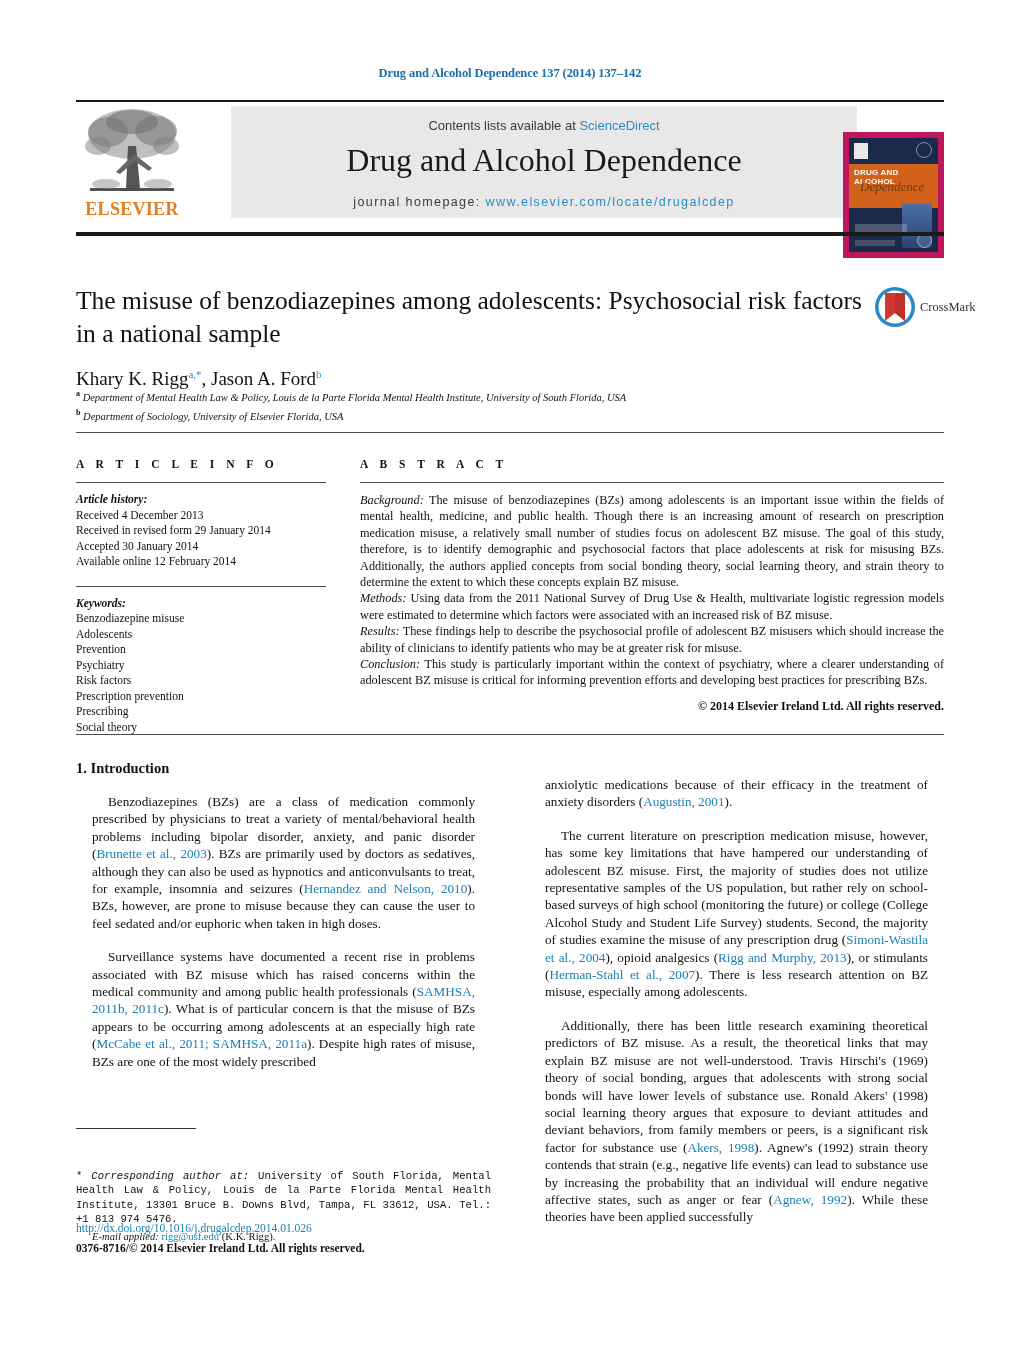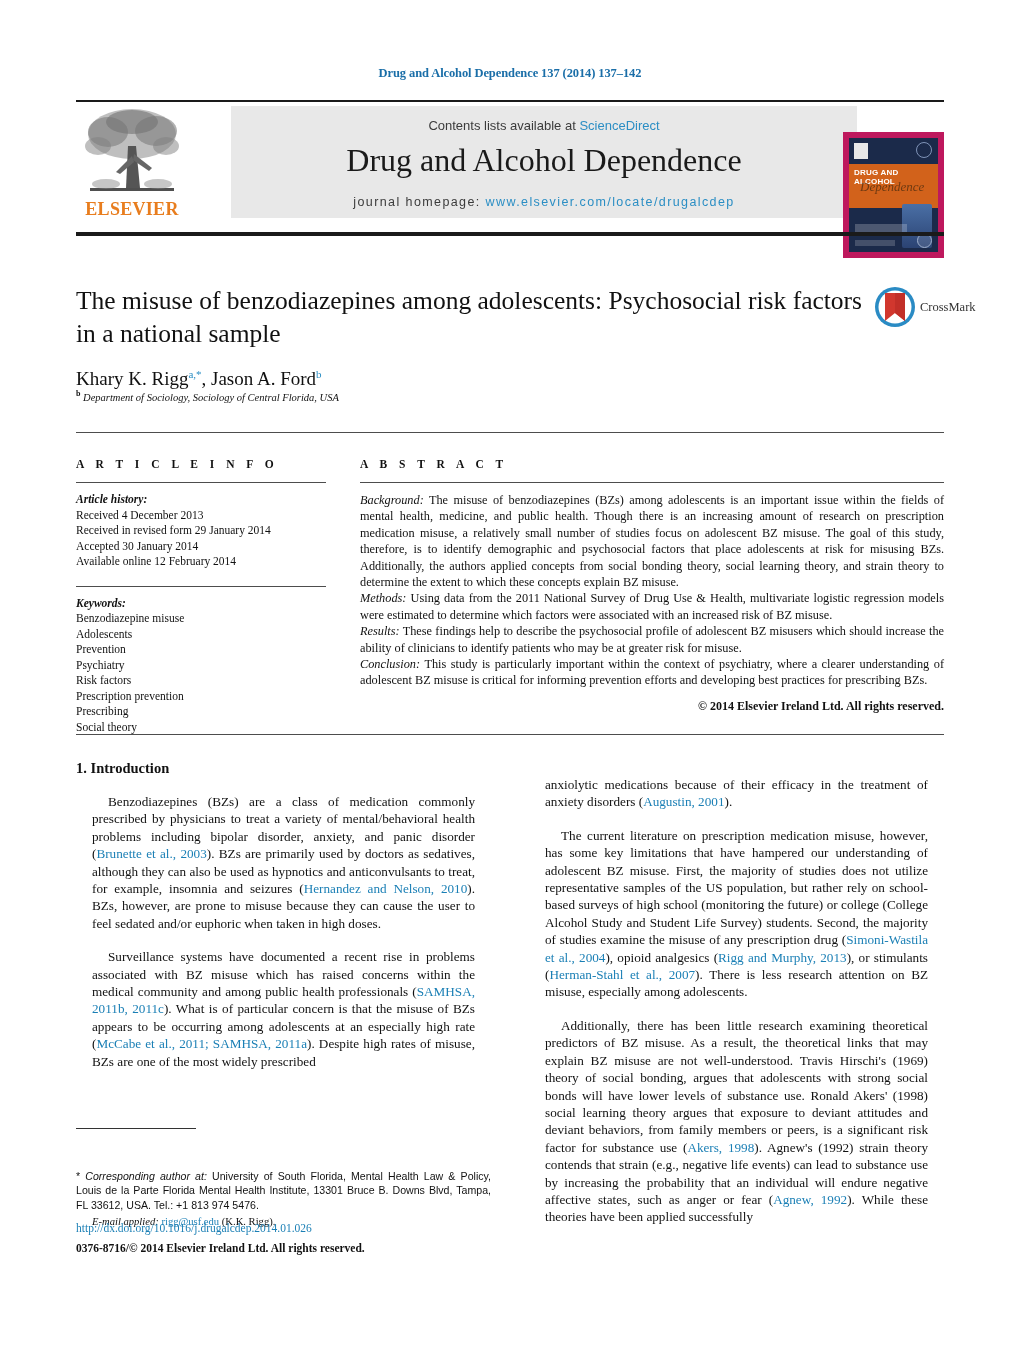--- a/index.html
+++ b/index.html
@@ -370,21 +370,21 @@
     left: 76px; top: 1128px;
     width: 415px;
   }
   .fn-rule {
     width: 120px;
     height: 1px;
     background: #333;
     margin-bottom: 9px;
   }
   .fn-text {
-    font-family: Liberation Sans, sans-serif;
+    font-family: Liberation Mono, monospace;
     font-size: 10.6px;
     line-height: 14.4px;
     text-align: justify;
     color: #111;
     margin-top: 40px;
   }
   .fn-text .it { font-style: italic; }
   .email-line {
     margin-top: 4px;
     text-indent: 16px;
@@ -479,21 +479,22 @@
         <circle cx="21" cy="21" r="20" fill="#2a8bc4"></circle>
         <circle cx="21" cy="21" r="16.5" fill="#ffffff"></circle>
         <path d="M11 7 h20 v28 l-10 -8 l-10 8 Z" fill="#d1372e"></path>
         <path d="M21 7 h10 v28 l-10 -8 Z" fill="#c22f28"></path>
       </svg>
     </div>
     <div class="cm-text">CrossMark</div>
   </div>
 
   <div class="affiliations">
-    <div><sup>b</sup> <span>Department of Sociology, Sociology of Central Florida, USA</span></div>
+    <div><sup>a</sup> <span>Department of Mental Health Law &amp; Policy, Louis de la Parte Florida Mental Health Institute, University of South Florida, USA</span></div>
+    <div><sup>b</sup> <span>Department of Sociology, University of Elsevier Florida, USA</span></div>
   </div>
 
   <div class="rule-thin-1"></div>
 
   <div class="info-col">
     <div class="sec-head">A R T I C L E   I N F O</div>
     <div class="hr-sec"></div>
     <div class="info-body">
       <div class="lbl">Article history:</div>
       <div>Received 4 December 2013</div>

